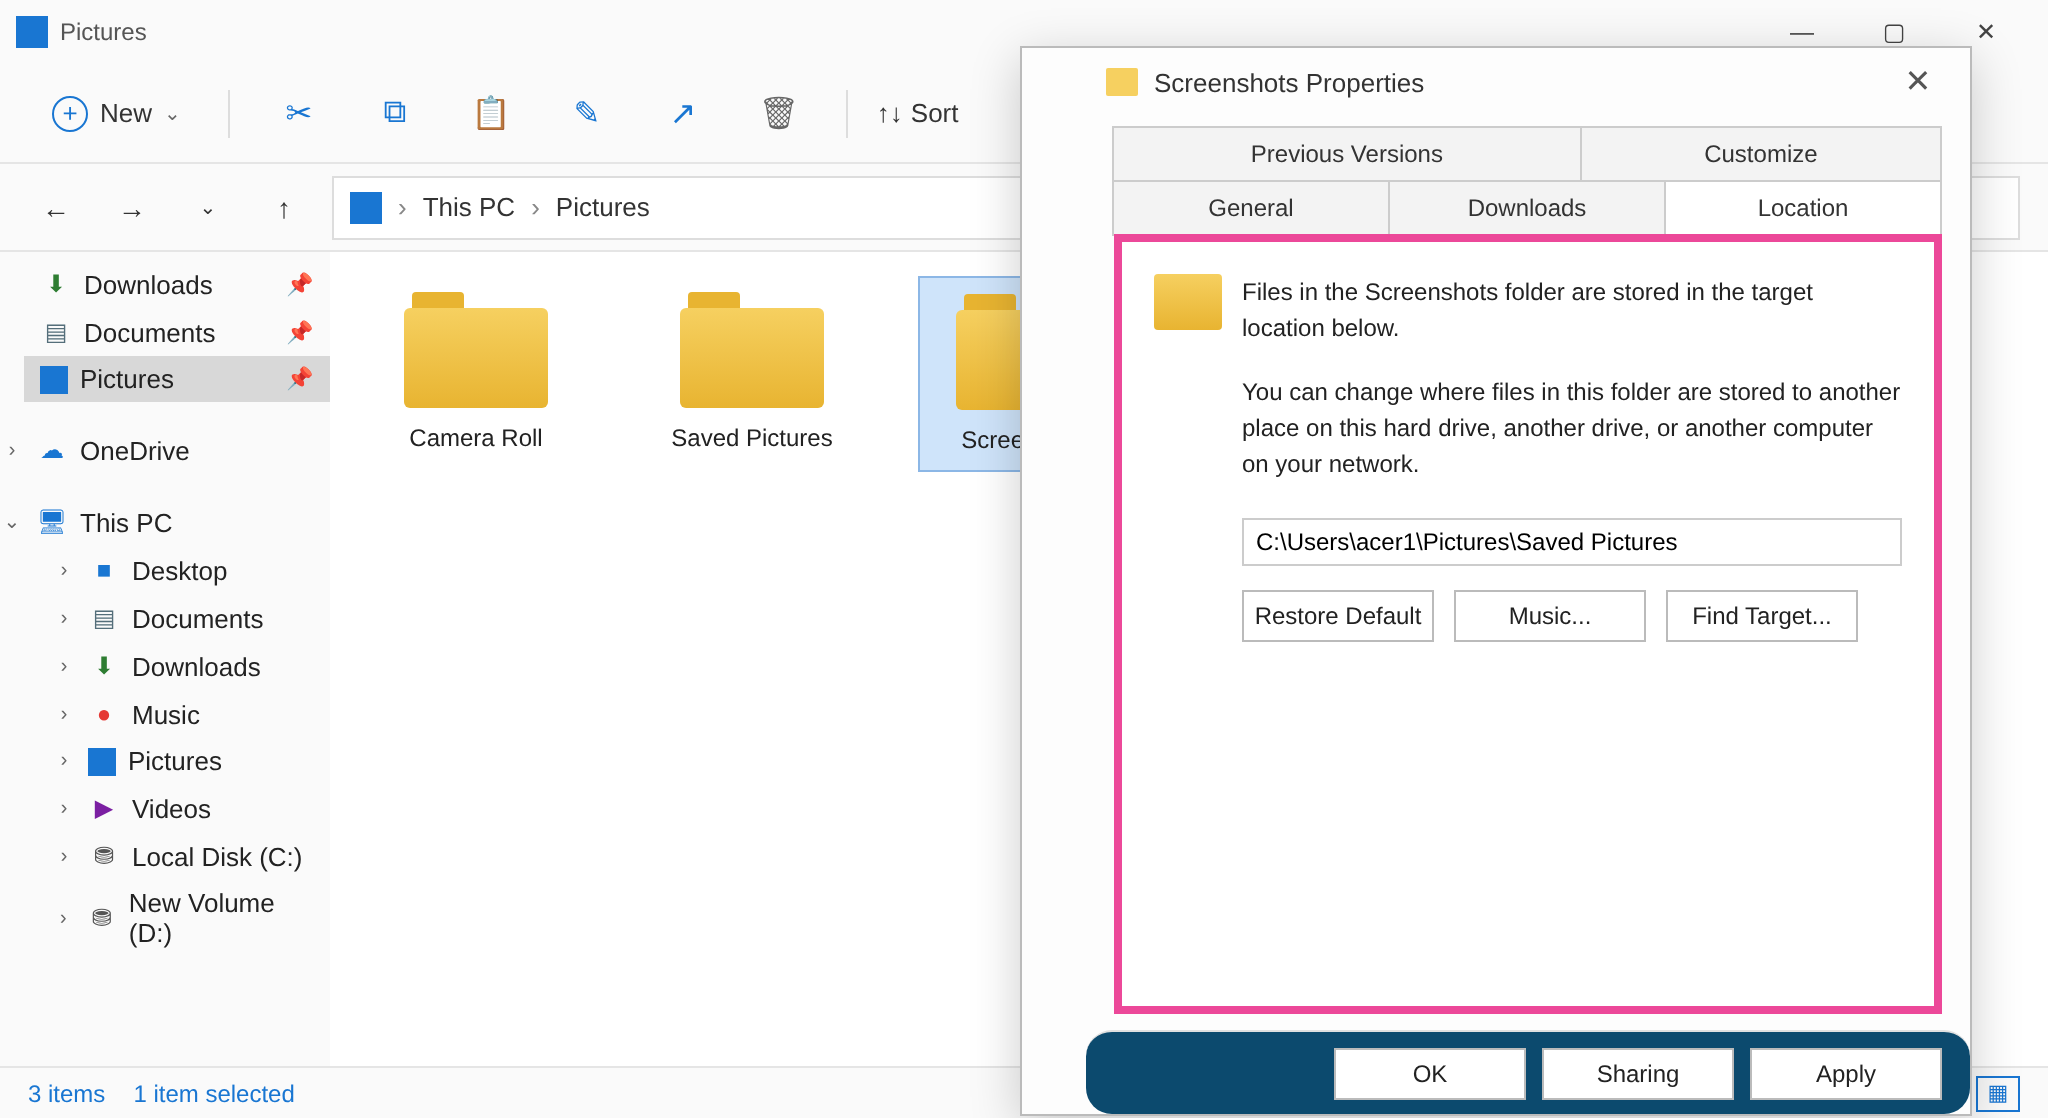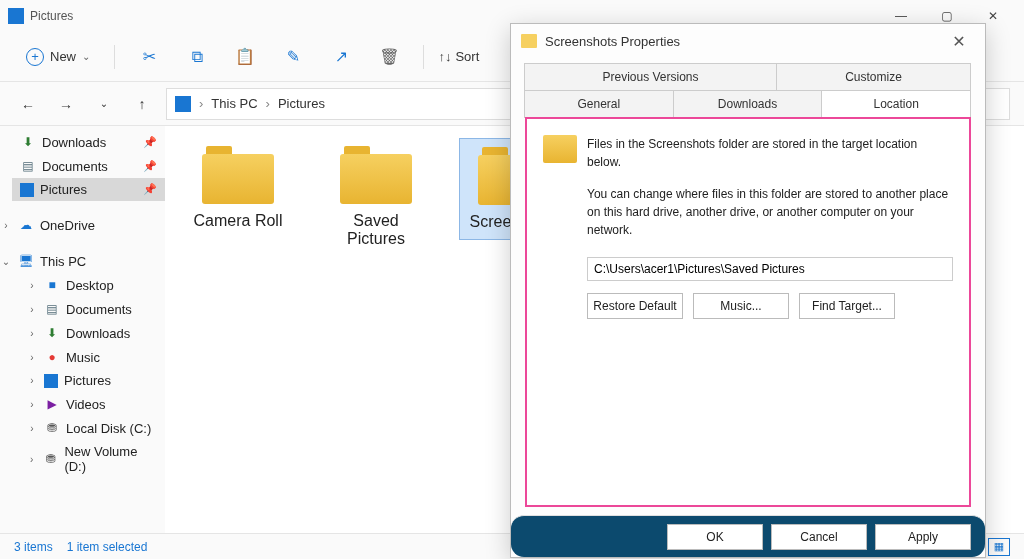--- a/index.html
+++ b/index.html
@@ -40,40 +40,40 @@
 .pin { color: #888; font-size: 11px; margin-left: auto; }
 .side-group { margin-top: 12px; }
 .side-child { margin-left: 30px; }
 
 .content { flex: 1; background: #fff; display: flex; align-items: flex-start; padding: 12px 18px; gap: 28px; }
 .folder-item { width: 110px; text-align: center; padding: 8px; }
 .folder-item.selected { background: #cfe4fa; border: 1px solid #8cb7e6; }
 .folder-icon { width: 72px; height: 58px; margin: 0 auto 8px; position: relative; }
 .folder-icon::before { content: ""; position: absolute; top: 0; left: 4px; width: 26px; height: 10px; background: #e8b431; border-radius: 2px 2px 0 0; }
 .folder-icon::after { content: ""; position: absolute; top: 8px; left: 0; right: 0; bottom: 0; background: linear-gradient(#f6d060, #e8b431); border-radius: 3px; }
-.folder-label { font-size: 16px; color: #222; }
+.folder-label { font-size: 12px; color: #222; }
 
 
 .statusbar { height: 26px; border-top: 1px solid #e5e5e5; display: flex; align-items: center; padding: 0 14px; font-size: 12px; color: #1976d2; gap: 14px; }
 .statusbar .view-toggle { margin-left: auto; display: flex; gap: 2px; }
 .view-toggle .vb { width: 22px; height: 18px; border: 1px solid #888; display: flex; align-items: center; justify-content: center; font-size: 11px; }
 .view-toggle .vb.active { border-color: #1976d2; color: #1976d2; }
 
 
-.dialog { position: absolute; top: 23px; left: 510px; width: 476px; height: 535px; background: #fdfdfd; border: 1px solid #bbb; box-shadow: 0 6px 24px rgba(0,0,0,0.2); display: flex; flex-direction: column; }
+.dialog { position: absolute; top: 23px; left: 510px; width: 476px; height: 535px; background: #fdfdfd; border: 1px solid #bbb; box-shadow: 0 6px 24px rgba(0,0,0,0.2); display: flex; flex-direction: column; padding-left: 32px; }
 .dlg-title { height: 34px; display: flex; align-items: center; padding: 0 10px; }
 .dlg-title .fld-ico { width: 16px; height: 14px; background: #f6d060; border-radius: 1px; margin-right: 8px; }
 .dlg-title .txt { font-size: 13px; color: #333; flex: 1; }
 .dlg-title .close { font-size: 16px; color: #555; width: 32px; text-align: center; }
 
 .dlg-tabs { padding: 6px 14px 0 14px; }
 .tab-row { display: flex; justify-content: flex-end; }
 .tab { flex: 1; text-align: center; padding: 6px 0; font-size: 12px; color: #333; border: 1px solid #ccc; background: #f3f3f3; margin: -1px 0 0 -1px; }
 .tab.active { background: #fff; border-bottom: 1px solid #fff; }
-.tab-body { flex: 1; background: #fff; border: 2px solid #ec4899; margin: -1px 14px 8px 14px; padding: 16px; font-size: 12px; color: #222; }
+.tab-body { flex: 1; background: #fff; border: 4px solid #ec4899; margin: -1px 14px 8px 14px; padding: 16px; font-size: 12px; color: #222; }
 .tab-body .row1 { display: flex; gap: 10px; margin-bottom: 14px; }
 .tab-body .big-folder { width: 34px; height: 28px; background: linear-gradient(#f6d060,#e8b431); border-radius: 2px; flex-shrink: 0; }
 .tab-body .desc2 { margin: 0 0 18px 44px; line-height: 1.5; }
 .path-input { width: 100%; height: 24px; border: 1px solid #ccc; padding: 0 6px; font-size: 12px; margin-left: 44px; width: calc(100% - 44px); margin-bottom: 12px; }
 .btn-row { display: flex; gap: 10px; margin-left: 44px; }
 .btn-row .b, .dlg-buttons .b { min-width: 96px; height: 26px; border: 1px solid #bbb; background: #fff; font-size: 12px; color: #222; display: flex; align-items: center; justify-content: center; }
 .dlg-buttons { height: 42px; display: flex; align-items: center; justify-content: flex-end; gap: 8px; padding: 0 14px; border-top: 1px solid #e0e0e0; background: #0c4a6e; border-radius: 13px; }
 </style>
 </head>
 <body>
@@ -253,16 +253,16 @@
     <input class="path-input" value="C:\Users\acer1\Pictures\Saved Pictures" style="">
     <div class="btn-row">
       <div class="b">Restore Default</div>
       <div class="b">Music...</div>
       <div class="b">Find Target...</div>
     </div>
   </div>
 
   <div class="dlg-buttons">
     <div class="b">OK</div>
-    <div class="b">Cancel</div>
+    <div class="b">Sharing</div>
     <div class="b">Apply</div>
   </div>
 </div>
 
 </body></html>

